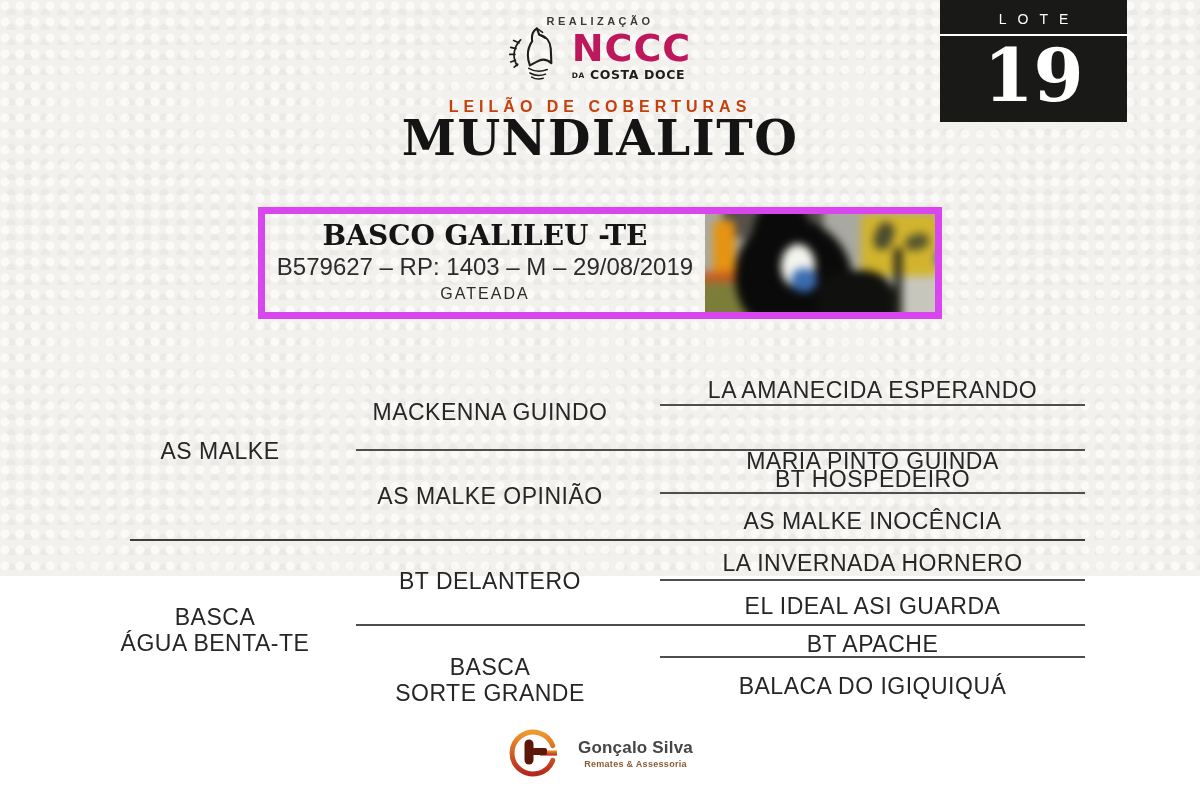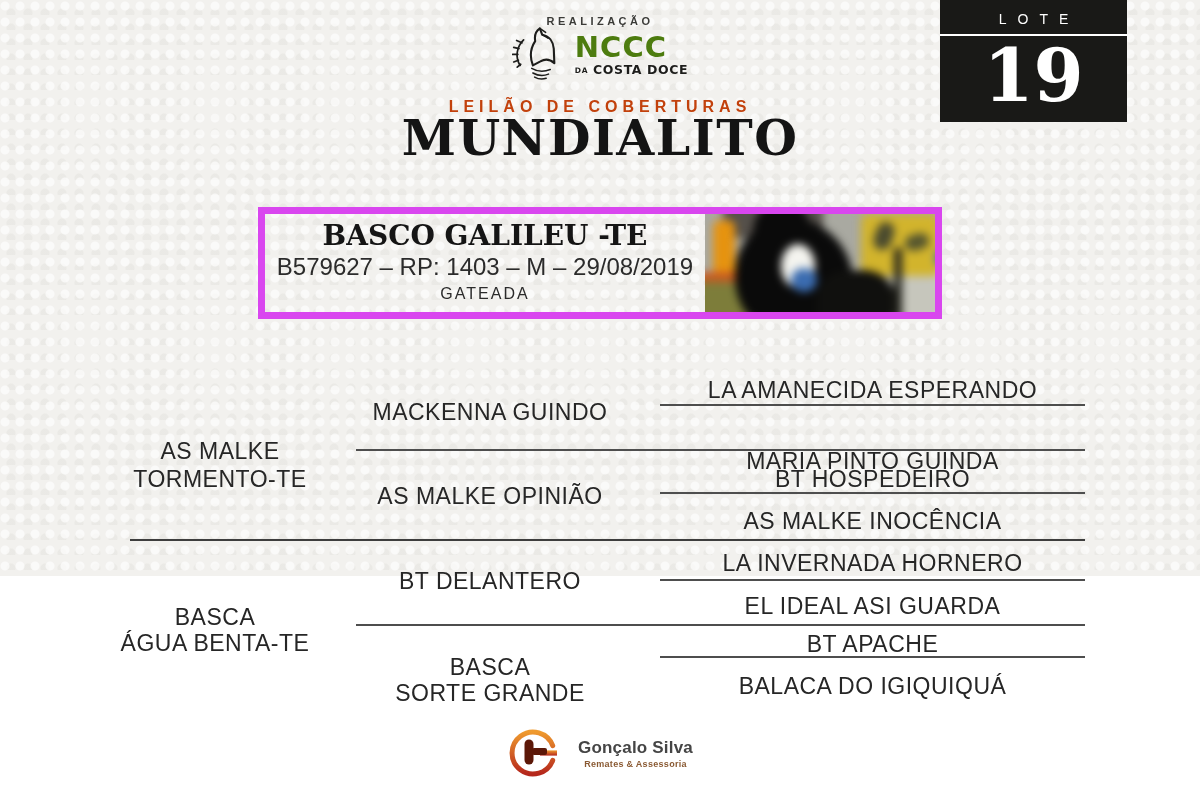--- a/index.html
+++ b/index.html
@@ -12,21 +12,21 @@
       radial-gradient(circle at 11px 13px, rgba(110,110,100,.06) 4px, rgba(0,0,0,0) 5px);
     background-size:15px 16px, 17px 15px;}
   .abs{position:absolute;}
   .center-row{left:0;right:0;text-align:center;}
 
   
   .realizacao{top:15px;font-size:11px;font-weight:700;letter-spacing:3.5px;color:#3b3b38;}
   .nccc{top:27px;left:0;right:0;display:flex;justify-content:center;align-items:center;gap:5px;}
   .nccc-icon{width:58px;height:56px;}
   .nccc-text{display:flex;flex-direction:column;align-items:flex-start;line-height:1;}
-  .nccc-org{font-family:"DejaVu Sans",sans-serif;font-size:29px;font-weight:800;letter-spacing:1px;color:#4d7c0f;}
+  .nccc-org{font-family:"DejaVu Sans",sans-serif;font-size:38px;font-weight:800;letter-spacing:1px;color:#be185d;}
   .nccc-sub{margin-top:2px;font-family:"DejaVu Sans",sans-serif;font-weight:800;font-size:12.5px;letter-spacing:.6px;color:#1d1d1b;}
   .nccc-sub .da{font-size:7.5px;vertical-align:1px;}
   .event-type{top:98px;font-size:16px;font-weight:600;letter-spacing:5px;color:#c2410c;}
   .event-name{top:109px;font-family:"DejaVu Serif",serif;font-size:49px;font-weight:700;letter-spacing:1.5px;color:#141414;}
 
   
   .lote-box{left:940px;top:0;width:187px;height:122px;background:#191917;}
   .lote-label{margin-top:11px;text-align:center;color:#fff;font-size:14px;font-weight:500;letter-spacing:11px;text-indent:11px;}
   .lote-divider{margin-top:7px;height:2px;background:#ffffff;}
   .lote-number{text-align:center;color:#fff;font-family:"DejaVu Serif",serif;font-size:72px;font-weight:700;line-height:80px;}
@@ -132,21 +132,20 @@
         <div class="blob" style="left:96px;top:64px;width:26px;height:24px;background:#3b6cb0;border-radius:50%;"></div>
         <div class="blob" style="left:199px;top:44px;width:8px;height:86px;background:#23231c;"></div>
         <div class="blob" style="left:240px;top:46px;width:13px;height:16px;background:#3b6cb0;border-radius:50%;"></div>
       </div>
     </div>
   </div>
 
   <div>
     <div class="ped-name p-sire">
       <div>AS MALKE</div>
-      <div>TORMENTO-TE</div>
     </div>
     <div class="ped-name p-dam">
       <div>BASCA</div>
       <div>ÁGUA BENTA-TE</div>
     </div>
 
     <div class="ped-name gp gp1">MACKENNA GUINDO</div>
     <div class="ped-name gp gp2">AS MALKE OPINIÃO</div>
     <div class="ped-name gp gp3">BT DELANTERO</div>
     <div class="ped-name gp gp4">

